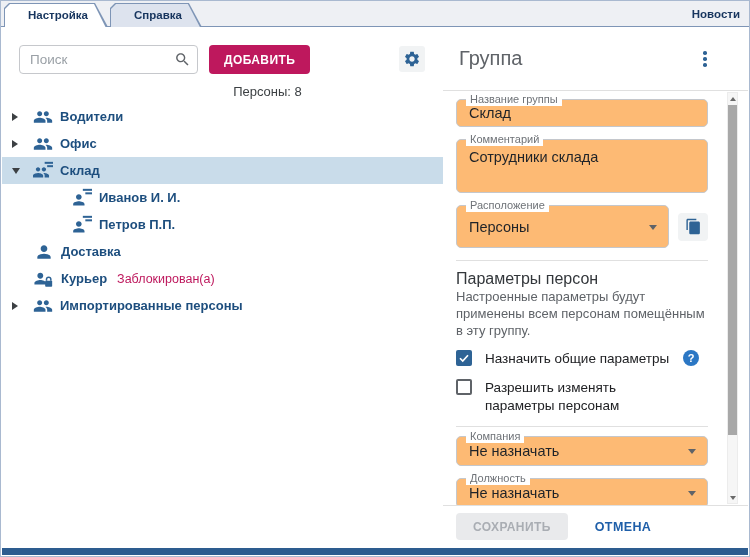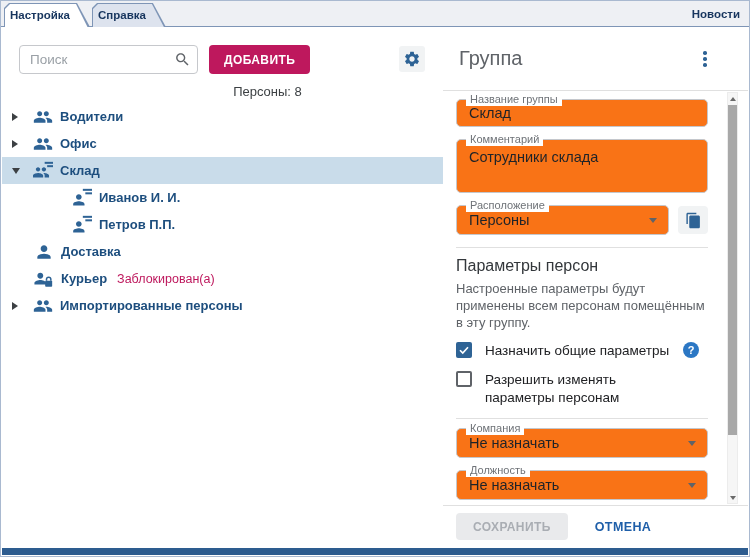--- a/index.html
+++ b/index.html
@@ -2,21 +2,21 @@
 <html><head>
 <meta charset="utf-8">
 <style>
   * { margin:0; padding:0; box-sizing:border-box; }
   html,body { width:750px; height:557px; font-family:"Liberation Sans", sans-serif; }
   .app { position:relative; width:750px; height:557px; background:#fff; border:1px solid #a9b9d0; overflow:hidden; }
 
   
   .topbar { position:absolute; top:0; left:0; right:0; height:26px; background:#eef0f4; border-bottom:1px solid #7e95b6; z-index:5; }
   .tabs { position:absolute; left:3px; bottom:-1px; display:flex; }
-  .tab { position:relative; height:24px; padding:0 20px 0 6px; display:flex; align-items:center; cursor:pointer; margin-right:2px; }
+  .tab { position:relative; height:24px; padding:0 20px 0 24px; display:flex; align-items:center; cursor:pointer; margin-right:2px; }
   .tab .shape { position:absolute; inset:0; background:#7e95b6; clip-path:polygon(0 100%, 0 5px, 5px 0, calc(100% - 13px) 0, 100% 100%); }
   .tab .shape-in { position:absolute; left:1px; top:1px; right:2px; bottom:0; background:#dde3ee; clip-path:polygon(0 100%, 0 5px, 5px 0, calc(100% - 12px) 0, 100% 100%); }
   .tab.active .shape-in { background:#ffffff; bottom:-1px; }
   .tab .lbl { position:relative; z-index:2; font-size:11.5px; font-weight:bold; color:#17355e; }
   .news { position:absolute; right:9px; top:0; height:25px; display:flex; align-items:center; font-size:11.5px; font-weight:bold; color:#17355e; cursor:pointer; }
 
   
   .left  { position:absolute; top:27px; left:1px; width:532px; bottom:9px; background:#fff; border-right:1px solid #dadce0; }
   .right { position:absolute; top:27px; left:442px; right:1px; bottom:9px; background:#fff; }
   .bottombar { position:absolute; left:1px; right:1px; bottom:1px; height:7px; background:#2d5c8f; }
@@ -46,34 +46,34 @@
   .tree-status { font-size:12.5px; color:#be185d; margin-left:10px; }
 
   
   .panel-header { position:absolute; top:0; left:0; right:0; height:63px; border-bottom:1px solid #e0e0e0; }
   .panel-title { position:absolute; left:16px; top:19px; font-size:20px; color:#5f6368; }
   .kebab { position:absolute; right:34px; top:20px; width:18px; height:22px; display:flex; flex-direction:column; align-items:center; justify-content:center; gap:2.5px; cursor:pointer; background:none; border:none; }
   .kebab i { width:3.5px; height:3.5px; border-radius:50%; background:#2e6395; }
 
   
   .form { position:absolute; left:13px; right:40px; top:63px; bottom:42px; overflow:hidden; }
-  .ofield { position:relative; border:1px solid #c4c7cc; border-radius:5px; background:#f97316; }
+  .ofield { position:relative; border:1px solid #c4c7cc; border-radius:5px; background:#fdba74; }
   .ofield .flabel { position:absolute; top:-7px; left:9px; background:#fff; padding:0 4px; font-size:11px; color:#6e7277; line-height:13px; white-space:nowrap; }
   .ofield .fvalue { padding:0 28px 0 12px; font-size:14.5px; color:#1f2328; display:flex; align-items:center; height:100%; }
   .ofield.h28 { height:28px; margin-top:8px; }
   .ofield.h54 { height:54px; margin-top:12px; }
   .ofield.h54 .fvalue { align-items:flex-start; padding-top:9px; }
   .select-caret { position:absolute; right:11px; top:50%; margin-top:-2px; width:0; height:0; border-top:5px solid #5f6368; border-left:4.5px solid transparent; border-right:4.5px solid transparent; }
   .loc-row { display:flex; margin-top:12px; align-items:center; }
-  .loc-row .ofield { flex:1; height:30px; margin:0; }
+  .loc-row .ofield { flex:1; height:43px; margin:0; }
   .copy-btn { width:30px; height:28px; margin-left:9px; background:#f1f3f4; border:none; border-radius:4px; display:flex; align-items:center; justify-content:center; cursor:pointer; flex:none; }
   .copy-btn svg { width:17px; height:17px; fill:#2e6395; }
   .divider { height:1px; background:#e0e0e0; margin:12px -2px 0; }
   .sec-title { margin-top:9px; font-size:16px; color:#33373b; }
-  .sec-desc { margin-top:5px; font-size:13px; line-height:1.32; color:#5f6368; }
+  .sec-desc { font-size:13px; line-height:1.32; color:#5f6368; }
   .cb-row { display:flex; align-items:flex-start; margin-top:11px; }
   .cb-row.single { }
   .cbox { width:16px; height:16px; border-radius:2px; flex:none; cursor:pointer; margin-right:13px; position:relative; }
   .cbox.checked { background:#2e6395; }
   .cbox.checked svg { position:absolute; inset:2px; width:12px; height:12px; }
   .cbox.unchecked { background:#fff; border:2px solid #5f6368; }
   .cb-label { font-size:13.5px; color:#202124; line-height:1.3; }
   .cb-row .wrapw { max-width:185px; }
   .help { width:16px; height:16px; border-radius:50%; background:#2b77c4; color:#fff; font-size:11px; font-weight:bold; display:flex; align-items:center; justify-content:center; flex:none; cursor:pointer; }
   .help.after { margin-left:14px; }

